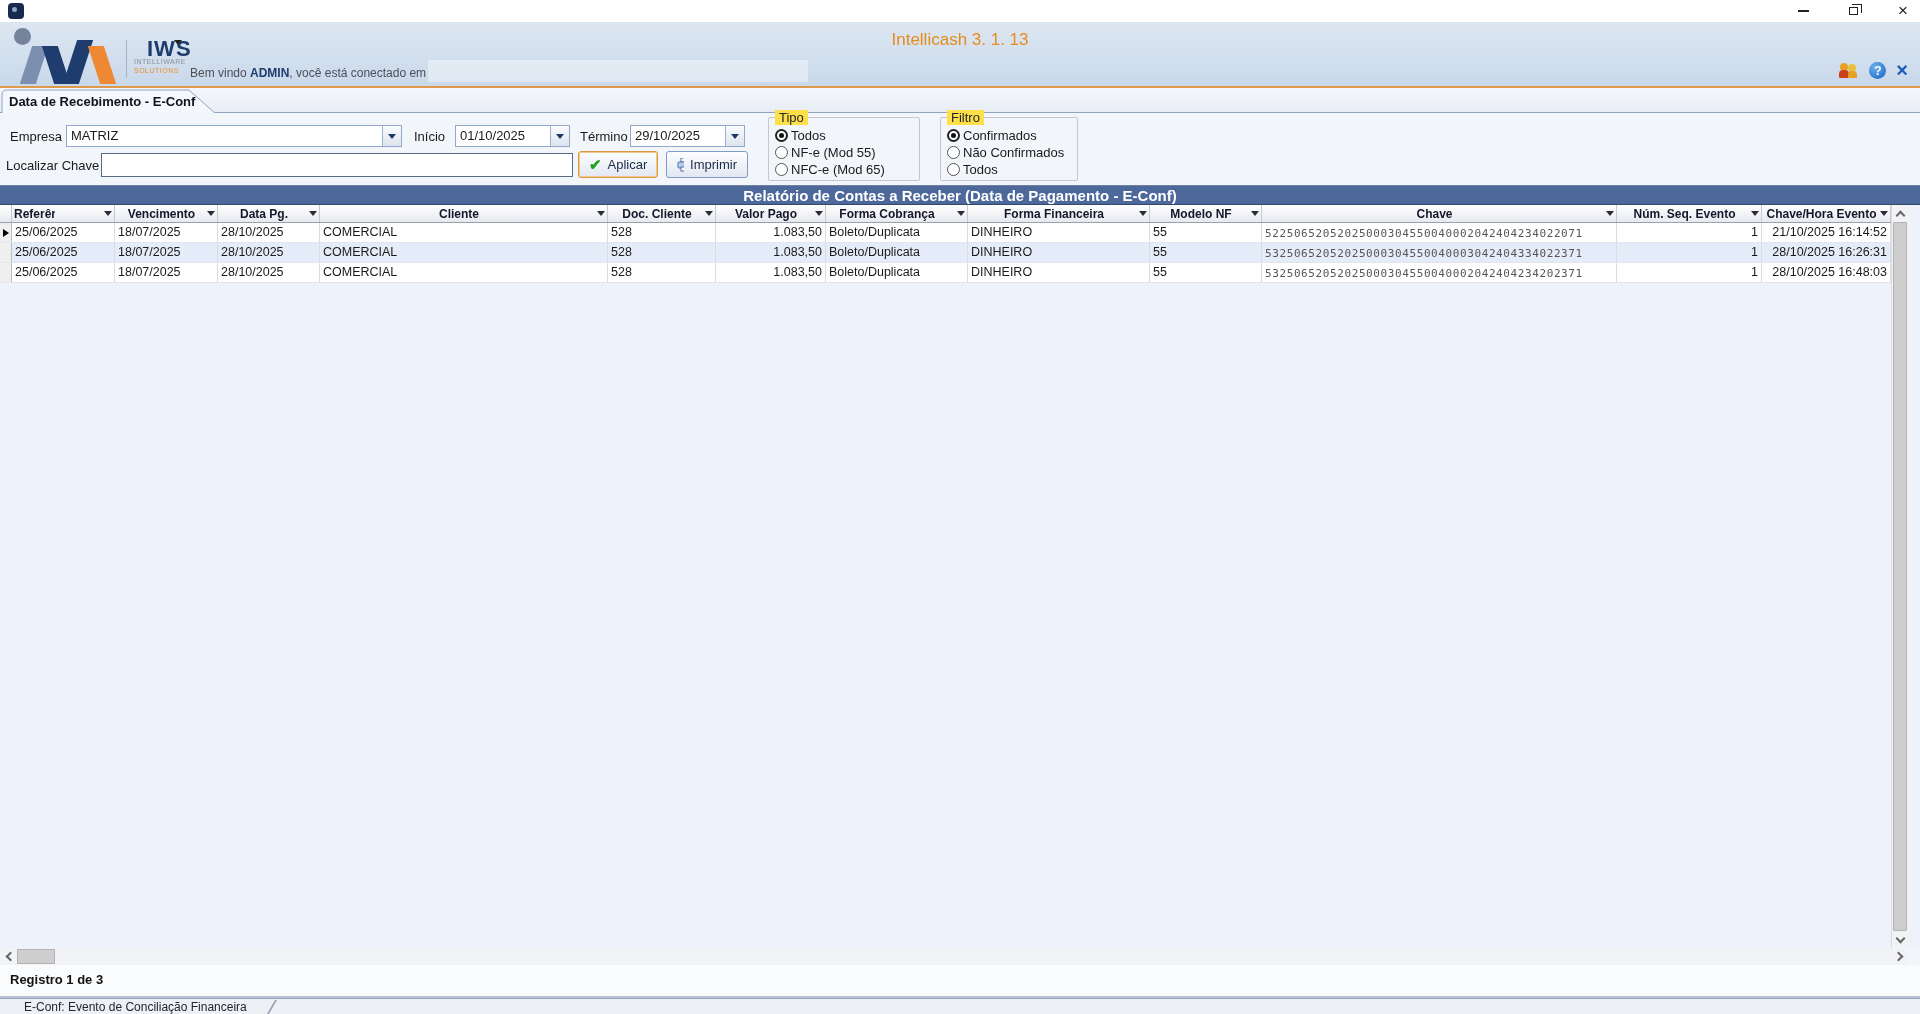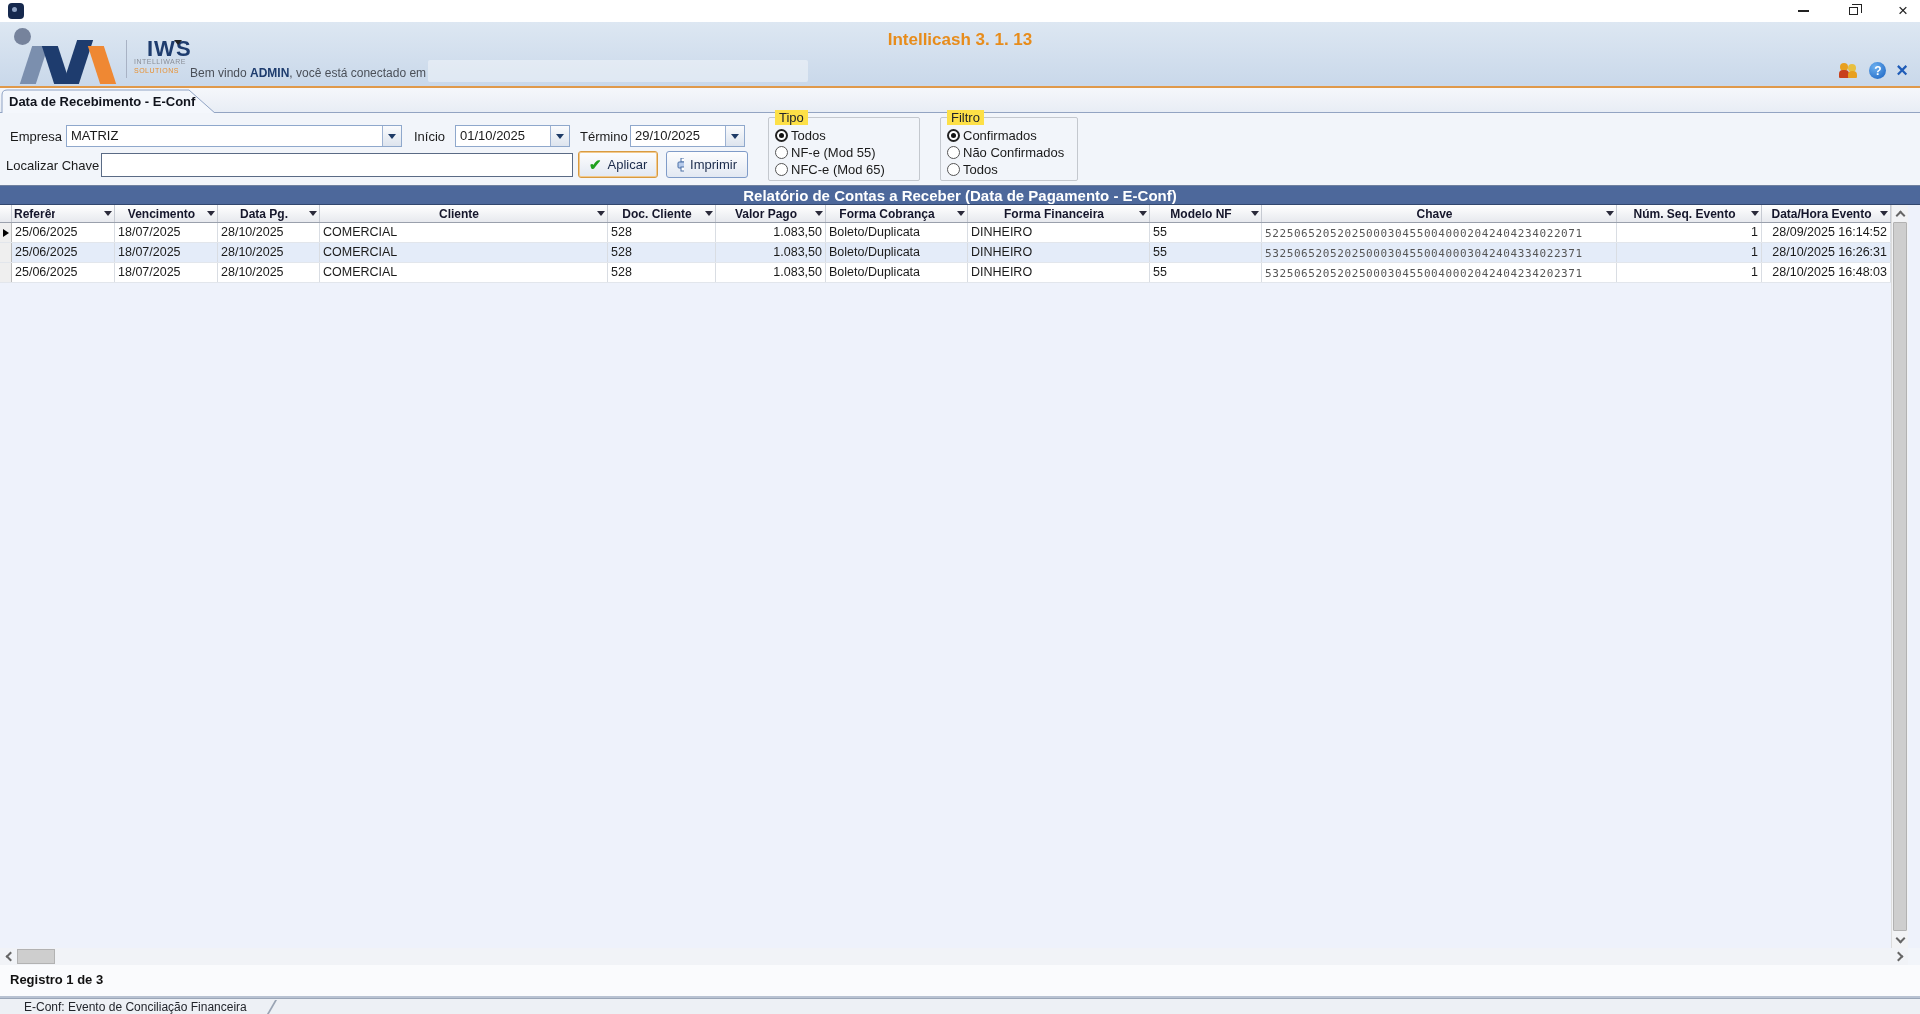--- a/index.html
+++ b/index.html
@@ -17,21 +17,21 @@
   .glyph-min { width:11px; height:2px; background:#222; }
   .glyph-restore { position:relative; width:9px; height:8px; border:1px solid #222; background:#fff; }
   .glyph-restore::before { content:""; position:absolute; left:2px; top:-4px; width:9px; height:8px;
               border:1px solid #222; border-left:none; border-bottom:none; }
   .glyph-close { font-size:17px; line-height:14px; color:#222; font-weight:400; }
 
   
   .appheader { position:absolute; top:22px; left:0; right:0; height:66px;
                background:linear-gradient(#dde7f2,#c9d8ea); border-bottom:2px solid #e0994a; }
   .app-title { position:absolute; top:8px; left:0; right:0; text-align:center;
-               color:#e78c1b; font-size:17px; font-weight:bold; }
+               color:#e78c1b; font-size:17px; font-weight:normal; }
   .logo { position:absolute; left:10px; top:4px; width:170px; height:60px; }
   .logo-head { position:absolute; left:4px; top:2px; width:17px; height:17px; border-radius:50%;
                background:#76839c; }
   .logo-bar { position:absolute; bottom:2px; width:16px; height:38px; }
   .b1 { left:16px;  background:#7b8fae; transform:skewX(-18deg); }
   .b2 { left:38px;  background:#1e3c6e; transform:skewX(18deg);  }
   .b3 { left:60px;  background:#1e3c6e; transform:skewX(-18deg); height:44px; }
   .b4 { left:84px;  background:#ef8833; transform:skewX(18deg);  }
   .logo-sep { position:absolute; left:116px; top:14px; width:1px; height:38px; background:#a8b2c4; }
   .logo-text { position:absolute; left:124px; top:14px; }
@@ -317,41 +317,41 @@
           </div>
           <div class="hcell" style="width: 355px;">
             <span class="hlabel">Chave</span>
             <span class="harrow"></span>
           </div>
           <div class="hcell" style="width: 145px;">
             <span class="hlabel">Núm. Seq. Evento</span>
             <span class="harrow"></span>
           </div>
           <div class="hcell" style="width: 129px;">
-            <span class="hlabel">Data/Hora Evento</span>
+            <span class="hlabel">Chave/Hora Evento</span>
             <span class="harrow"></span>
           </div>
         </div>
       <div id="grid-rows">
           <div class="grow">
             <div class="gutter-cell">
               <span class="row-arrow"></span>
             </div>
             <div class="gcell al" style="width: 103px;">25/06/2025</div>
             <div class="gcell al" style="width: 103px;">18/07/2025</div>
             <div class="gcell al" style="width: 102px;">28/10/2025</div>
             <div class="gcell al" style="width: 288px;">COMERCIAL</div>
             <div class="gcell al" style="width: 108px;">528</div>
             <div class="gcell ar ar" style="width: 110px;">1.083,50</div>
             <div class="gcell al" style="width: 142px;">Boleto/Duplicata</div>
             <div class="gcell al" style="width: 182px;">DINHEIRO</div>
             <div class="gcell al" style="width: 112px;">55</div>
             <div class="gcell al chave" style="width: 355px;">52250652052025000304550040002042404234022071</div>
             <div class="gcell ar ar" style="width: 145px;">1</div>
-            <div class="gcell ar ar" style="width: 129px;">28/09/2025 16:14:52</div>
+            <div class="gcell ar ar" style="width: 129px;">21/10/2025 16:14:52</div>
           </div>
           <div class="grow alt">
             <div class="gutter-cell"></div>
             <div class="gcell al" style="width: 103px;">25/06/2025</div>
             <div class="gcell al" style="width: 103px;">18/07/2025</div>
             <div class="gcell al" style="width: 102px;">28/10/2025</div>
             <div class="gcell al" style="width: 288px;">COMERCIAL</div>
             <div class="gcell al" style="width: 108px;">528</div>
             <div class="gcell ar ar" style="width: 110px;">1.083,50</div>
             <div class="gcell al" style="width: 142px;">Boleto/Duplicata</div>

